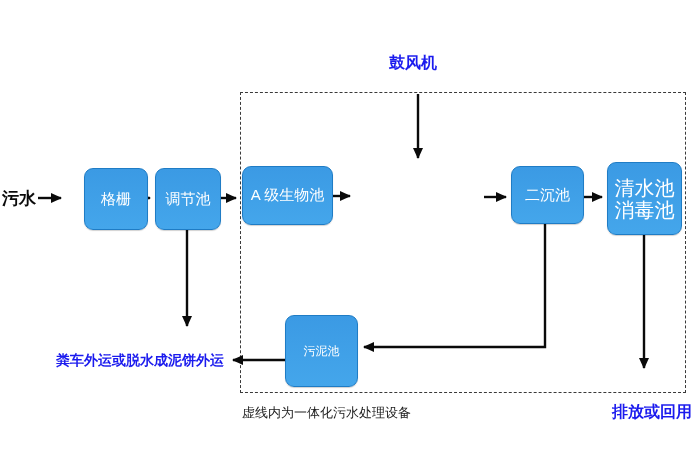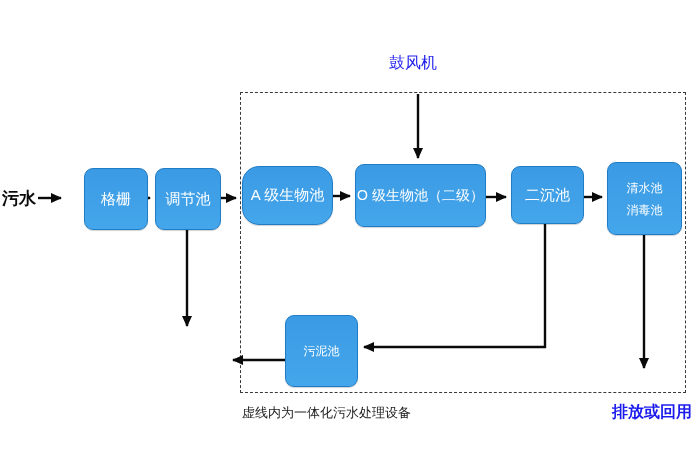--- a/index.html
+++ b/index.html
@@ -16,28 +16,28 @@
     position:absolute;z-index:2;
     background:linear-gradient(180deg,#3b9ae4 0%,#44a6eb 100%);
     border:1.5px solid #1f7cc5;border-radius:9px;
     color:#ffffff;display:flex;flex-direction:column;
     align-items:center;justify-content:center;
     font-size:15px;text-align:center;white-space:nowrap;
     box-shadow:0 1px 1px rgba(0,0,0,0.18);
   }
   .node-grille{left:84px;top:168px;width:62px;height:60px;}
   .node-regulating{left:155px;top:168px;width:64px;height:60px;}
-  .node-abio{left:242px;top:166px;width:89px;height:57px;border-radius:17px;}
+  .node-abio{left:242px;top:166px;width:89px;height:57px;}
   .node-obio{left:355px;top:164px;width:129px;height:61px;font-size:14px;}
   .node-sed{left:511px;top:166px;width:71px;height:56px;}
-  .node-clear{left:607px;top:162px;width:73px;height:71px;font-size:12px;line-height:22px;}
+  .node-clear{left:607px;top:162px;width:73px;height:71px;font-size:20px;line-height:22px;}
   .node-sludge{left:285px;top:315px;width:71px;height:70px;font-size:12px;}
   .lbl{position:absolute;z-index:2;white-space:nowrap;}
   .lbl-influent{left:2px;top:187px;font-size:17px;font-weight:bold;color:#0a0a0a;font-family:Liberation Serif, serif;}
-  .lbl-blower{left:389px;top:53px;font-size:16px;font-weight:normal;color:#1b1bee;}
+  .lbl-blower{left:389px;top:53px;font-size:16px;font-weight:bold;color:#1b1bee;}
   .lbl-sludge-out{left:56px;top:352px;font-size:14px;font-weight:bold;color:#1b1bee;}
   .lbl-caption{left:242px;top:404px;font-size:13px;color:#1a1a1a;}
   .lbl-effluent{left:612px;top:402px;font-size:16px;font-weight:bold;color:#1b1bee;}
 </style>
 </head>
 <body>
 
 <div class="stage">
 
   <div class="dashed-box"></div>
@@ -68,30 +68,28 @@
 
   <div class="node node-grille">
     <span>格栅</span>
   </div>
   <div class="node node-regulating">
     <span>调节池</span>
   </div>
   <div class="node node-abio">
     <span>A 级生物池</span>
   </div>
-  <div class="node node-obio">
-    <span>O 级生物池（二级）</span>
-  </div>
   <div class="node node-sed">
     <span>二沉池</span>
   </div>
   <div class="node node-clear">
     <span>清水池</span>
     <span>消毒池</span>
   </div>
   <div class="node node-sludge">
     <span>污泥池</span>
   </div>
 
+  <span class="lbl lbl-sludge-out">粪车外运或脱水成泥饼外运</span>
   <span class="lbl lbl-effluent">排放或回用</span>
   <span class="lbl lbl-caption">虚线内为一体化污水处理设备</span>
 
 </div>
 
 </body></html>

